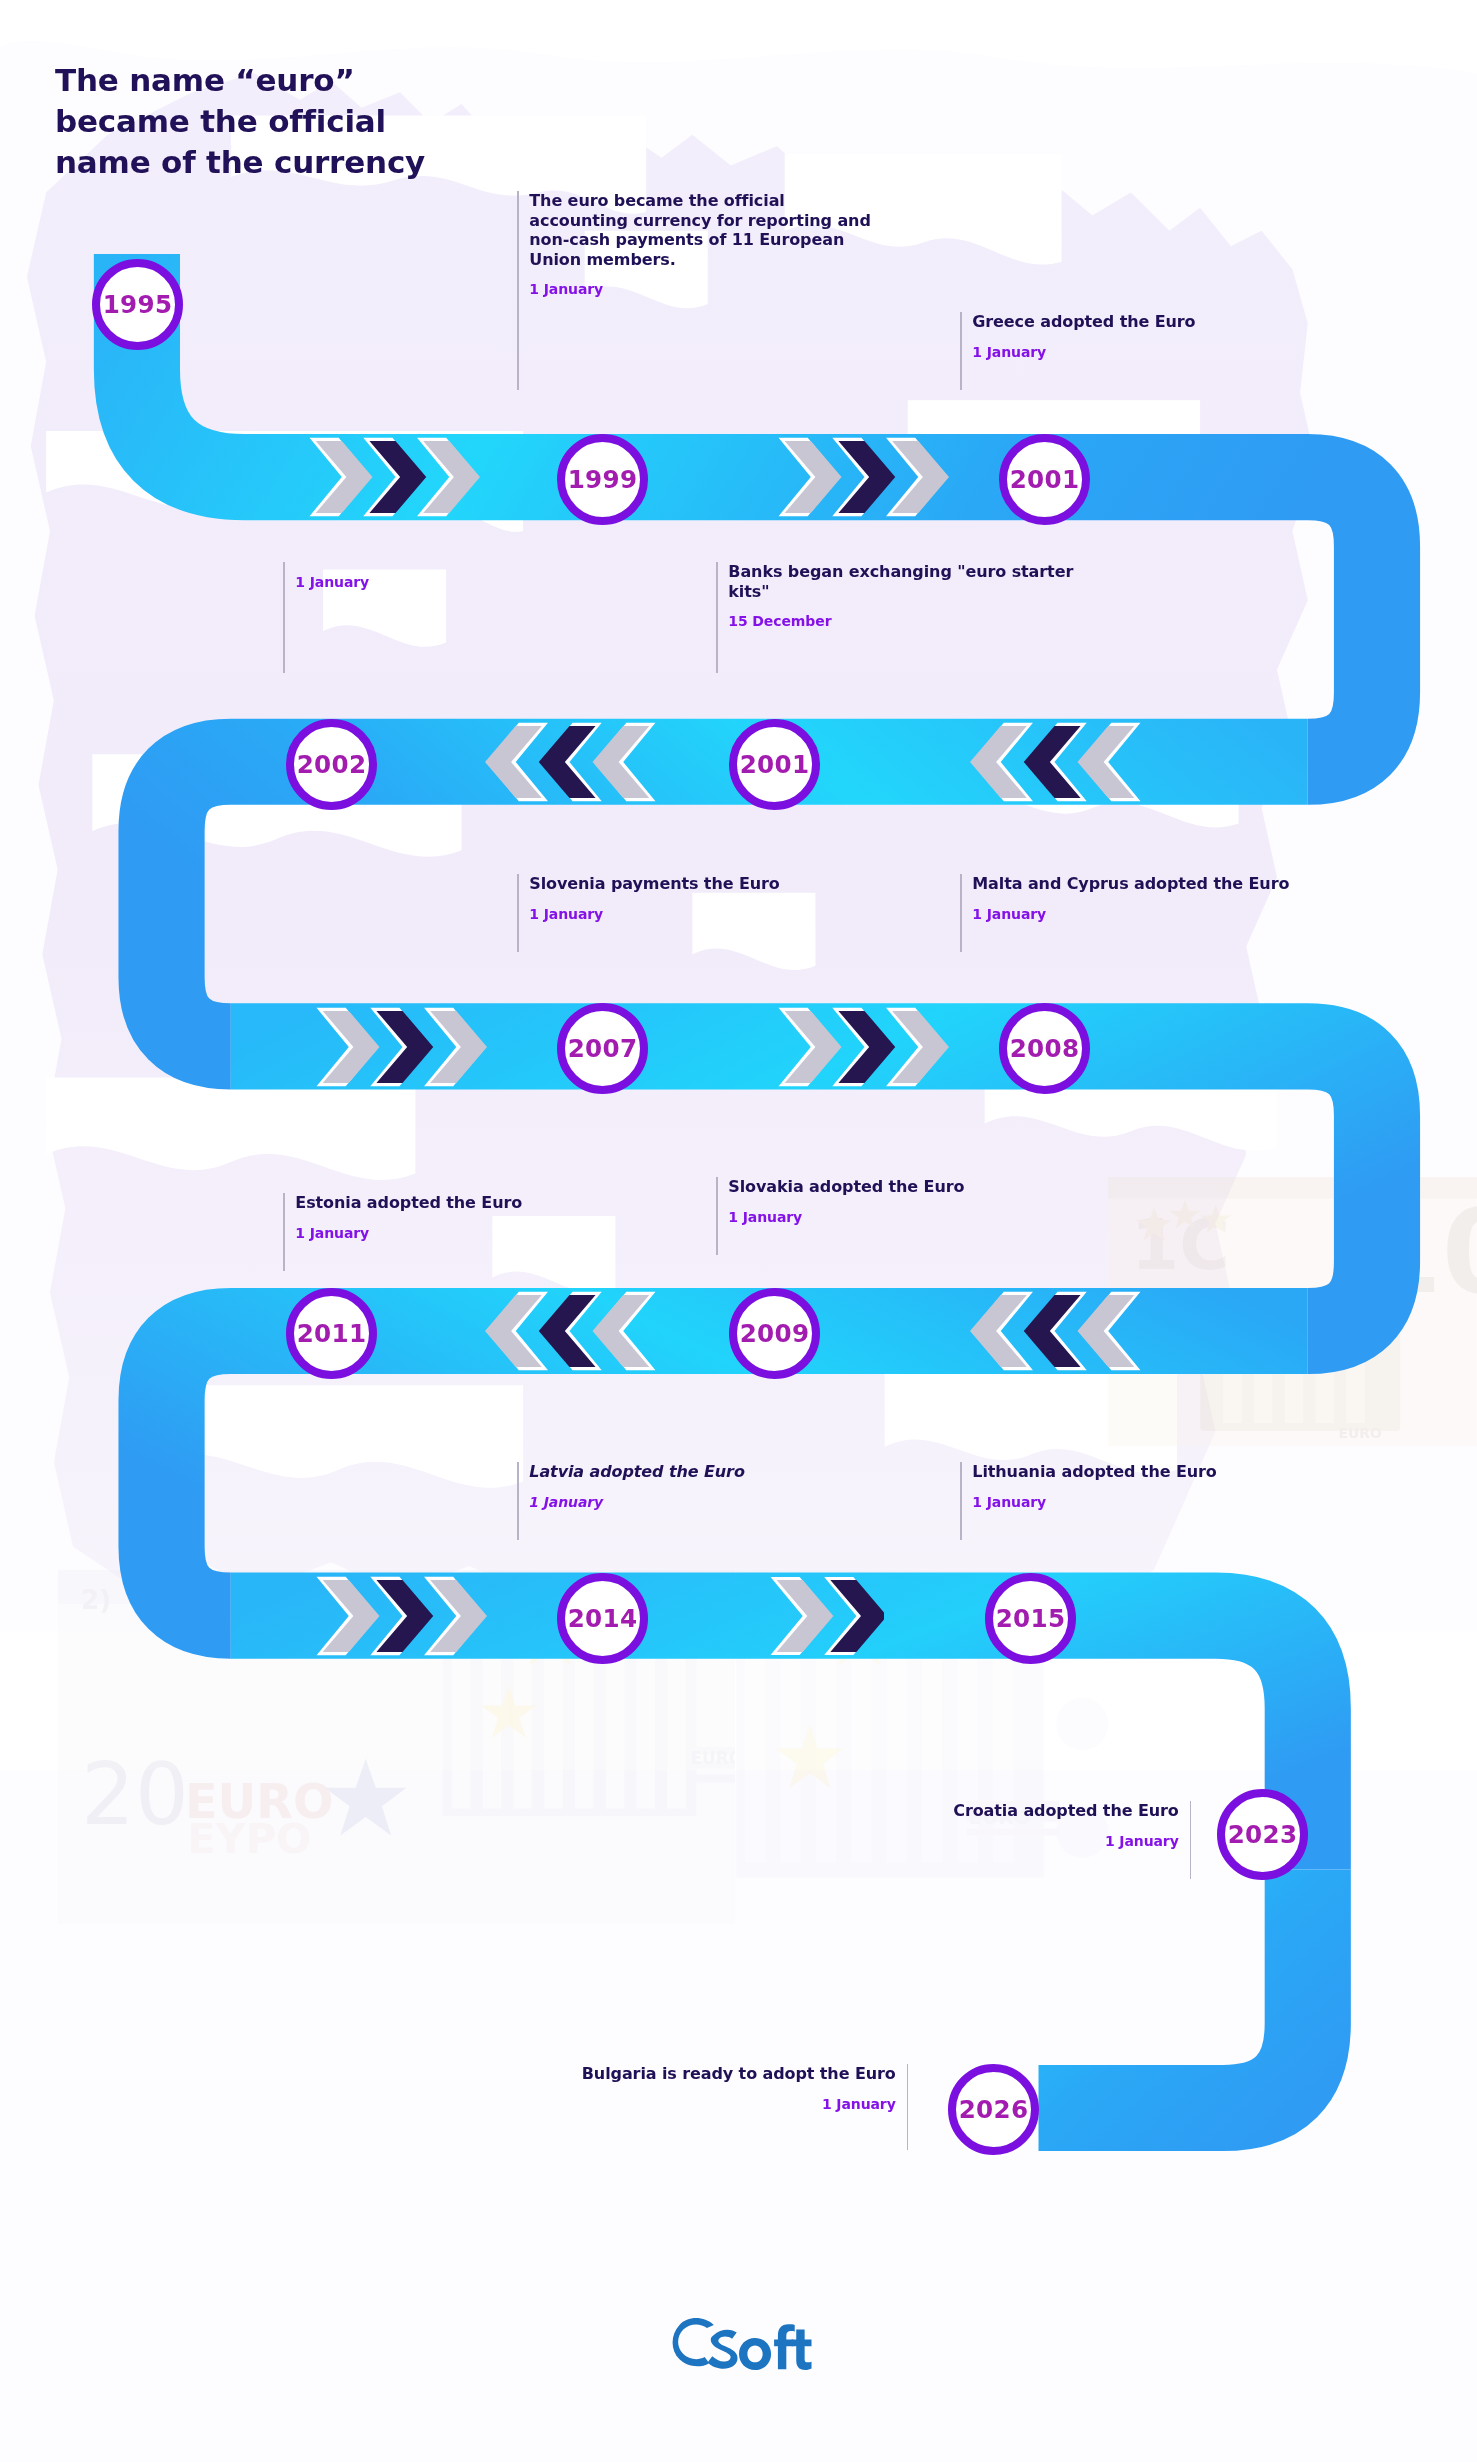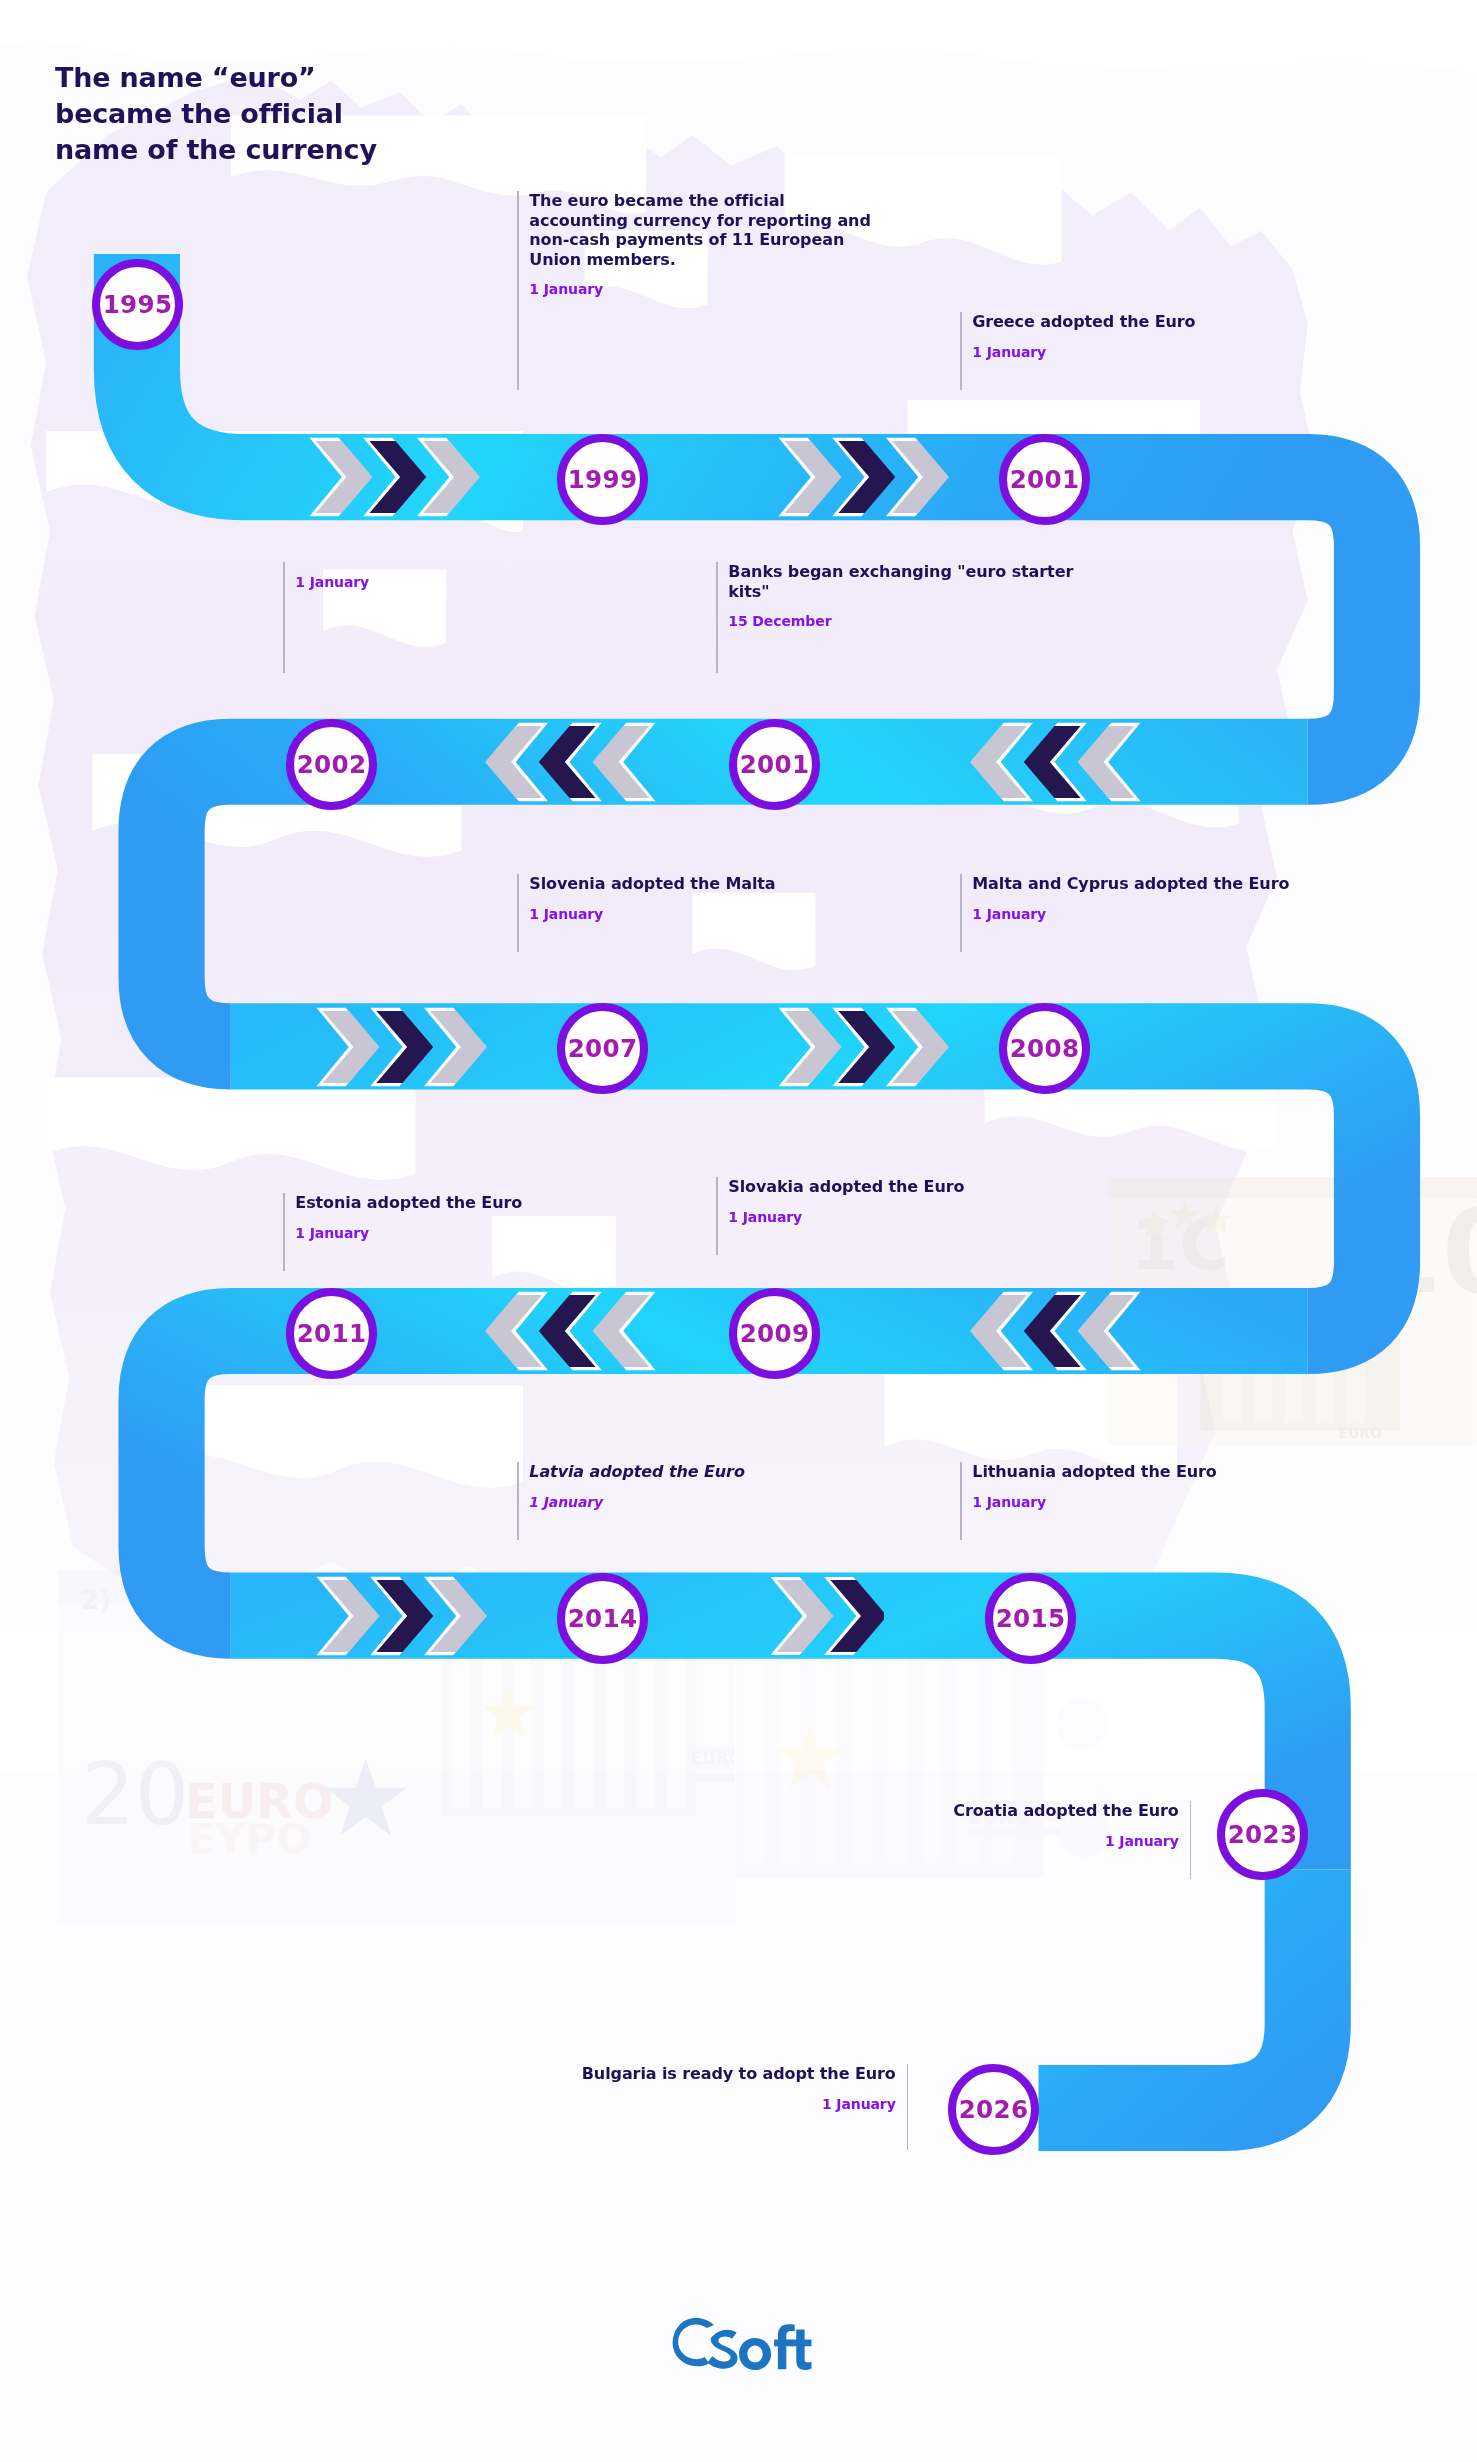--- a/index.html
+++ b/index.html
@@ -48,21 +48,21 @@
     letter-spacing:-0.1px;
   }
   .callout .date{
     color:#8412e8;font-size:14px;font-weight:700;margin-top:12.3px;
     letter-spacing:-0.1px;
   }
 
   
   .title{
     position:absolute;left:55px;top:60px;z-index:8;
-    color:#211158;font-weight:700;font-size:27px;line-height:1.33;
+    color:#211158;font-weight:700;font-size:31px;line-height:1.33;
     letter-spacing:-0.2px;white-space:pre-line;
   }
 
   
   .logo{position:absolute;left:50%;transform:translateX(-50%);top:2312px;z-index:8;}
 </style>
 </head>
 <body>
 
 <div class="stage">
@@ -409,21 +409,21 @@
     <div class="rule" style="height:111px;"></div>
     <div class="body">
       <div class="desc">Banks began exchanging "euro starter kits"</div>
       <div class="date">15 December</div>
     </div>
   </div>
 
   <div class="callout" style="left:517px;top:874px;width:354px;">
     <div class="rule" style="height:78px;"></div>
     <div class="body">
-      <div class="desc">Slovenia adopted the Malta</div>
+      <div class="desc">Slovenia payments the Euro</div>
       <div class="date">1 January</div>
     </div>
   </div>
 
   <div class="callout" style="left:960px;top:874px;width:431px;">
     <div class="rule" style="height:78px;"></div>
     <div class="body">
       <div class="desc">Malta and Cyprus adopted the Euro</div>
       <div class="date">1 January</div>
     </div>

